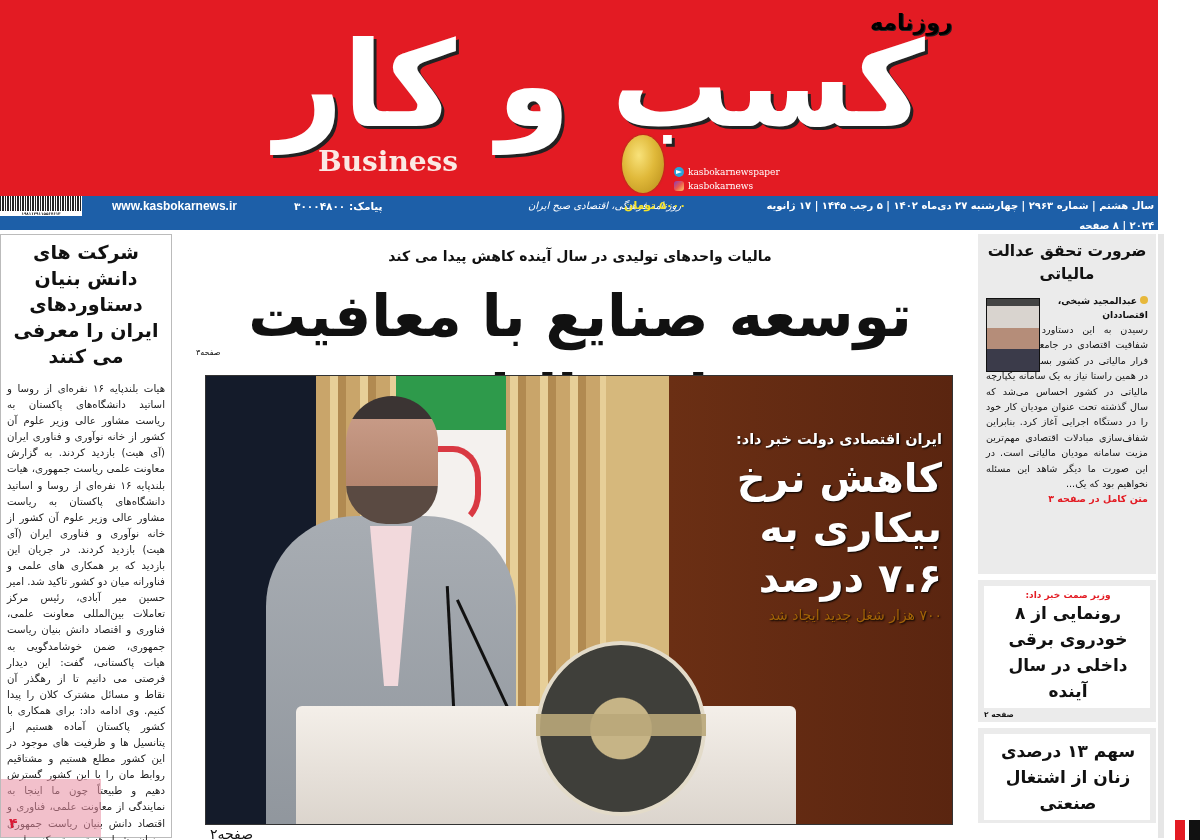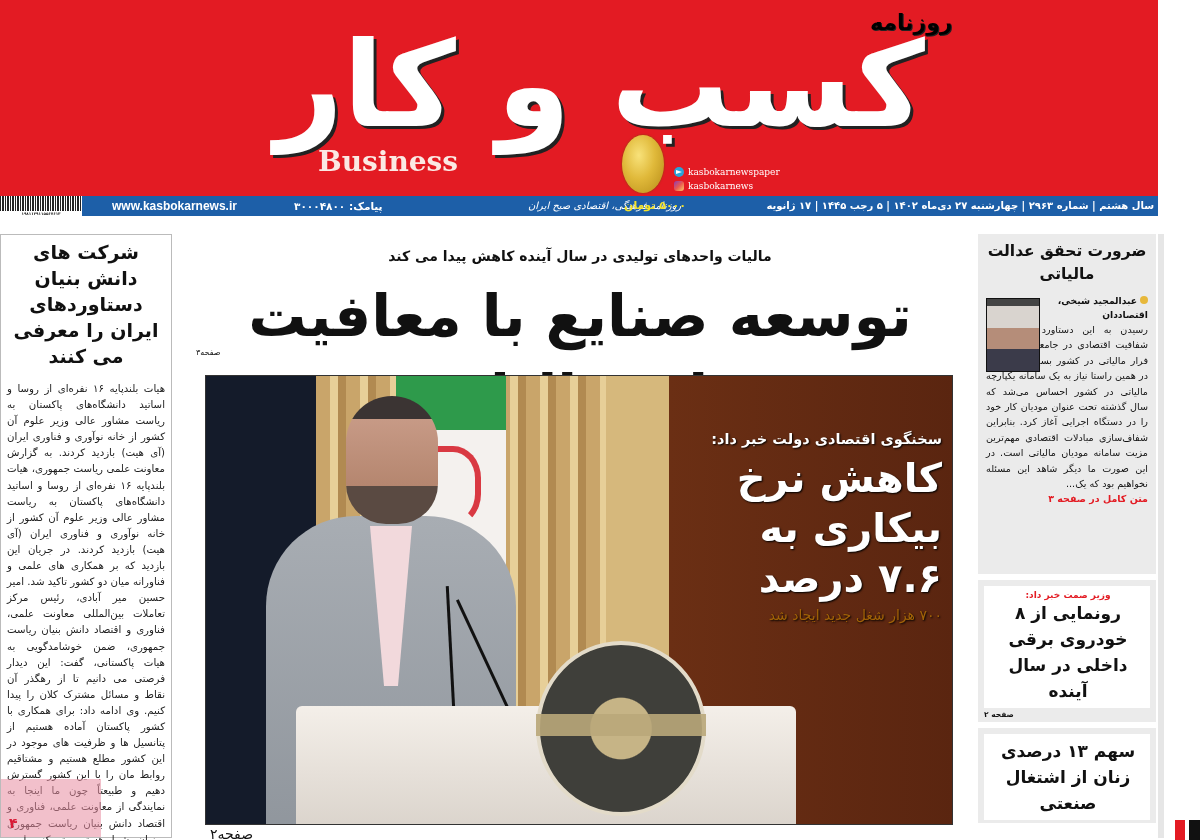--- a/index.html
+++ b/index.html
@@ -17,21 +17,21 @@
     .logo-business { position: absolute; left: 318px; top: 145px; font-family: "DejaVu Serif", serif; font-weight: bold; font-size: 28px; color: #fbe9e3; }
     .coin { position: absolute; left: 622px; top: 135px; width: 42px; height: 58px; border-radius: 50%;
       background: radial-gradient(ellipse at 40% 35%, #f8e27a 0%, #e0b93a 45%, #b58a16 100%); box-shadow: 0 0 2px #6e5407; }
     .social { position: absolute; left: 674px; top: 165px; font-family: "DejaVu Serif", serif; font-size: 9px; color: #fff; }
     .social-row { display: flex; align-items: center; gap: 4px; height: 14px; }
     .ico-tg { width: 10px; height: 10px; border-radius: 50%; background: #2aa3d8; display: inline-block; position: relative; }
     .ico-tg::after { content: ""; position: absolute; left: 2px; top: 3px; border-left: 6px solid #fff; border-top: 2px solid transparent; border-bottom: 2px solid transparent; }
     .ico-ig { width: 10px; height: 10px; border-radius: 3px; background: linear-gradient(135deg,#8a3ab9,#e95950,#fccc63); display: inline-block; }
 
     
-    .infobar { position: absolute; left: 0; top: 196px; width: 1158px; height: 20px; background: #1d5fa8; color: #fff;
+    .infobar { position: absolute; left: 0; top: 196px; width: 1158px; height: 34px; background: #1d5fa8; color: #fff;
       font-size: 10.5px; line-height: 20px; font-weight: bold; }
     .infobar .barcode { position: absolute; left: 0; top: 0; width: 82px; height: 20px; background: #fff;
       background-image: repeating-linear-gradient(90deg,#222 0 1px,#fff 1px 2px,#222 2px 4px,#fff 4px 5px); }
     .infobar .barcode-digits { position: absolute; left: 0; bottom: 0; width: 82px; height: 5px; background: #fff; font-size: 4px; line-height: 5px; color: #222; text-align: center; }
     .infobar .site { position: absolute; left: 112px; top: 0; font-family: "Liberation Sans", sans-serif; font-size: 12px; }
     .infobar .sms { position: absolute; left: 294px; top: 0; direction: rtl; width: 120px; text-align: left; }
     .infobar .slogan { position: absolute; left: 528px; top: 0; direction: rtl; font-weight: normal; font-style: italic; font-size: 10px; }
     .infobar .price { position: absolute; left: 624px; top: 0; direction: rtl; color: #f4e32a; font-size: 11px; }
     .infobar .issue { position: absolute; left: 766px; top: 0; width: 392px; direction: rtl; text-align: right; padding-right: 4px; font-size: 10px; }
 
@@ -153,21 +153,21 @@
   <div class="emblem-red"></div>
   <div class="man-suit"></div>
   <div class="man-shirt"></div>
   <div class="man-head"></div>
   <div class="mic" style="left:245px; top:210px; height:200px; transform:rotate(-3deg);"></div>
   <div class="mic" style="left:290px; top:215px; height:190px; transform:rotate(-25deg);"></div>
   <div class="podium"></div>
   <div class="seal"></div>
   <div class="seal-band"></div>
   <div class="caption">
-    <div class="sup">سخنگوی اقتصادی دولت خبر داد:</div>
+    <div class="sup">ایران اقتصادی دولت خبر داد:</div>
     <div class="big">کاهش نرخ بیکاری به ۷.۶ درصد</div>
     <div class="sub">۷۰۰ هزار شغل جدید ایجاد شد</div>
   </div>
 </div>
 <div class="page-ref-bottom">صفحه۲</div>
 
 <div class="right-col">
   <div class="editorial-box">
     <div class="etitle">ضرورت تحقق عدالت مالیاتی</div>
     <div class="photo"></div>

